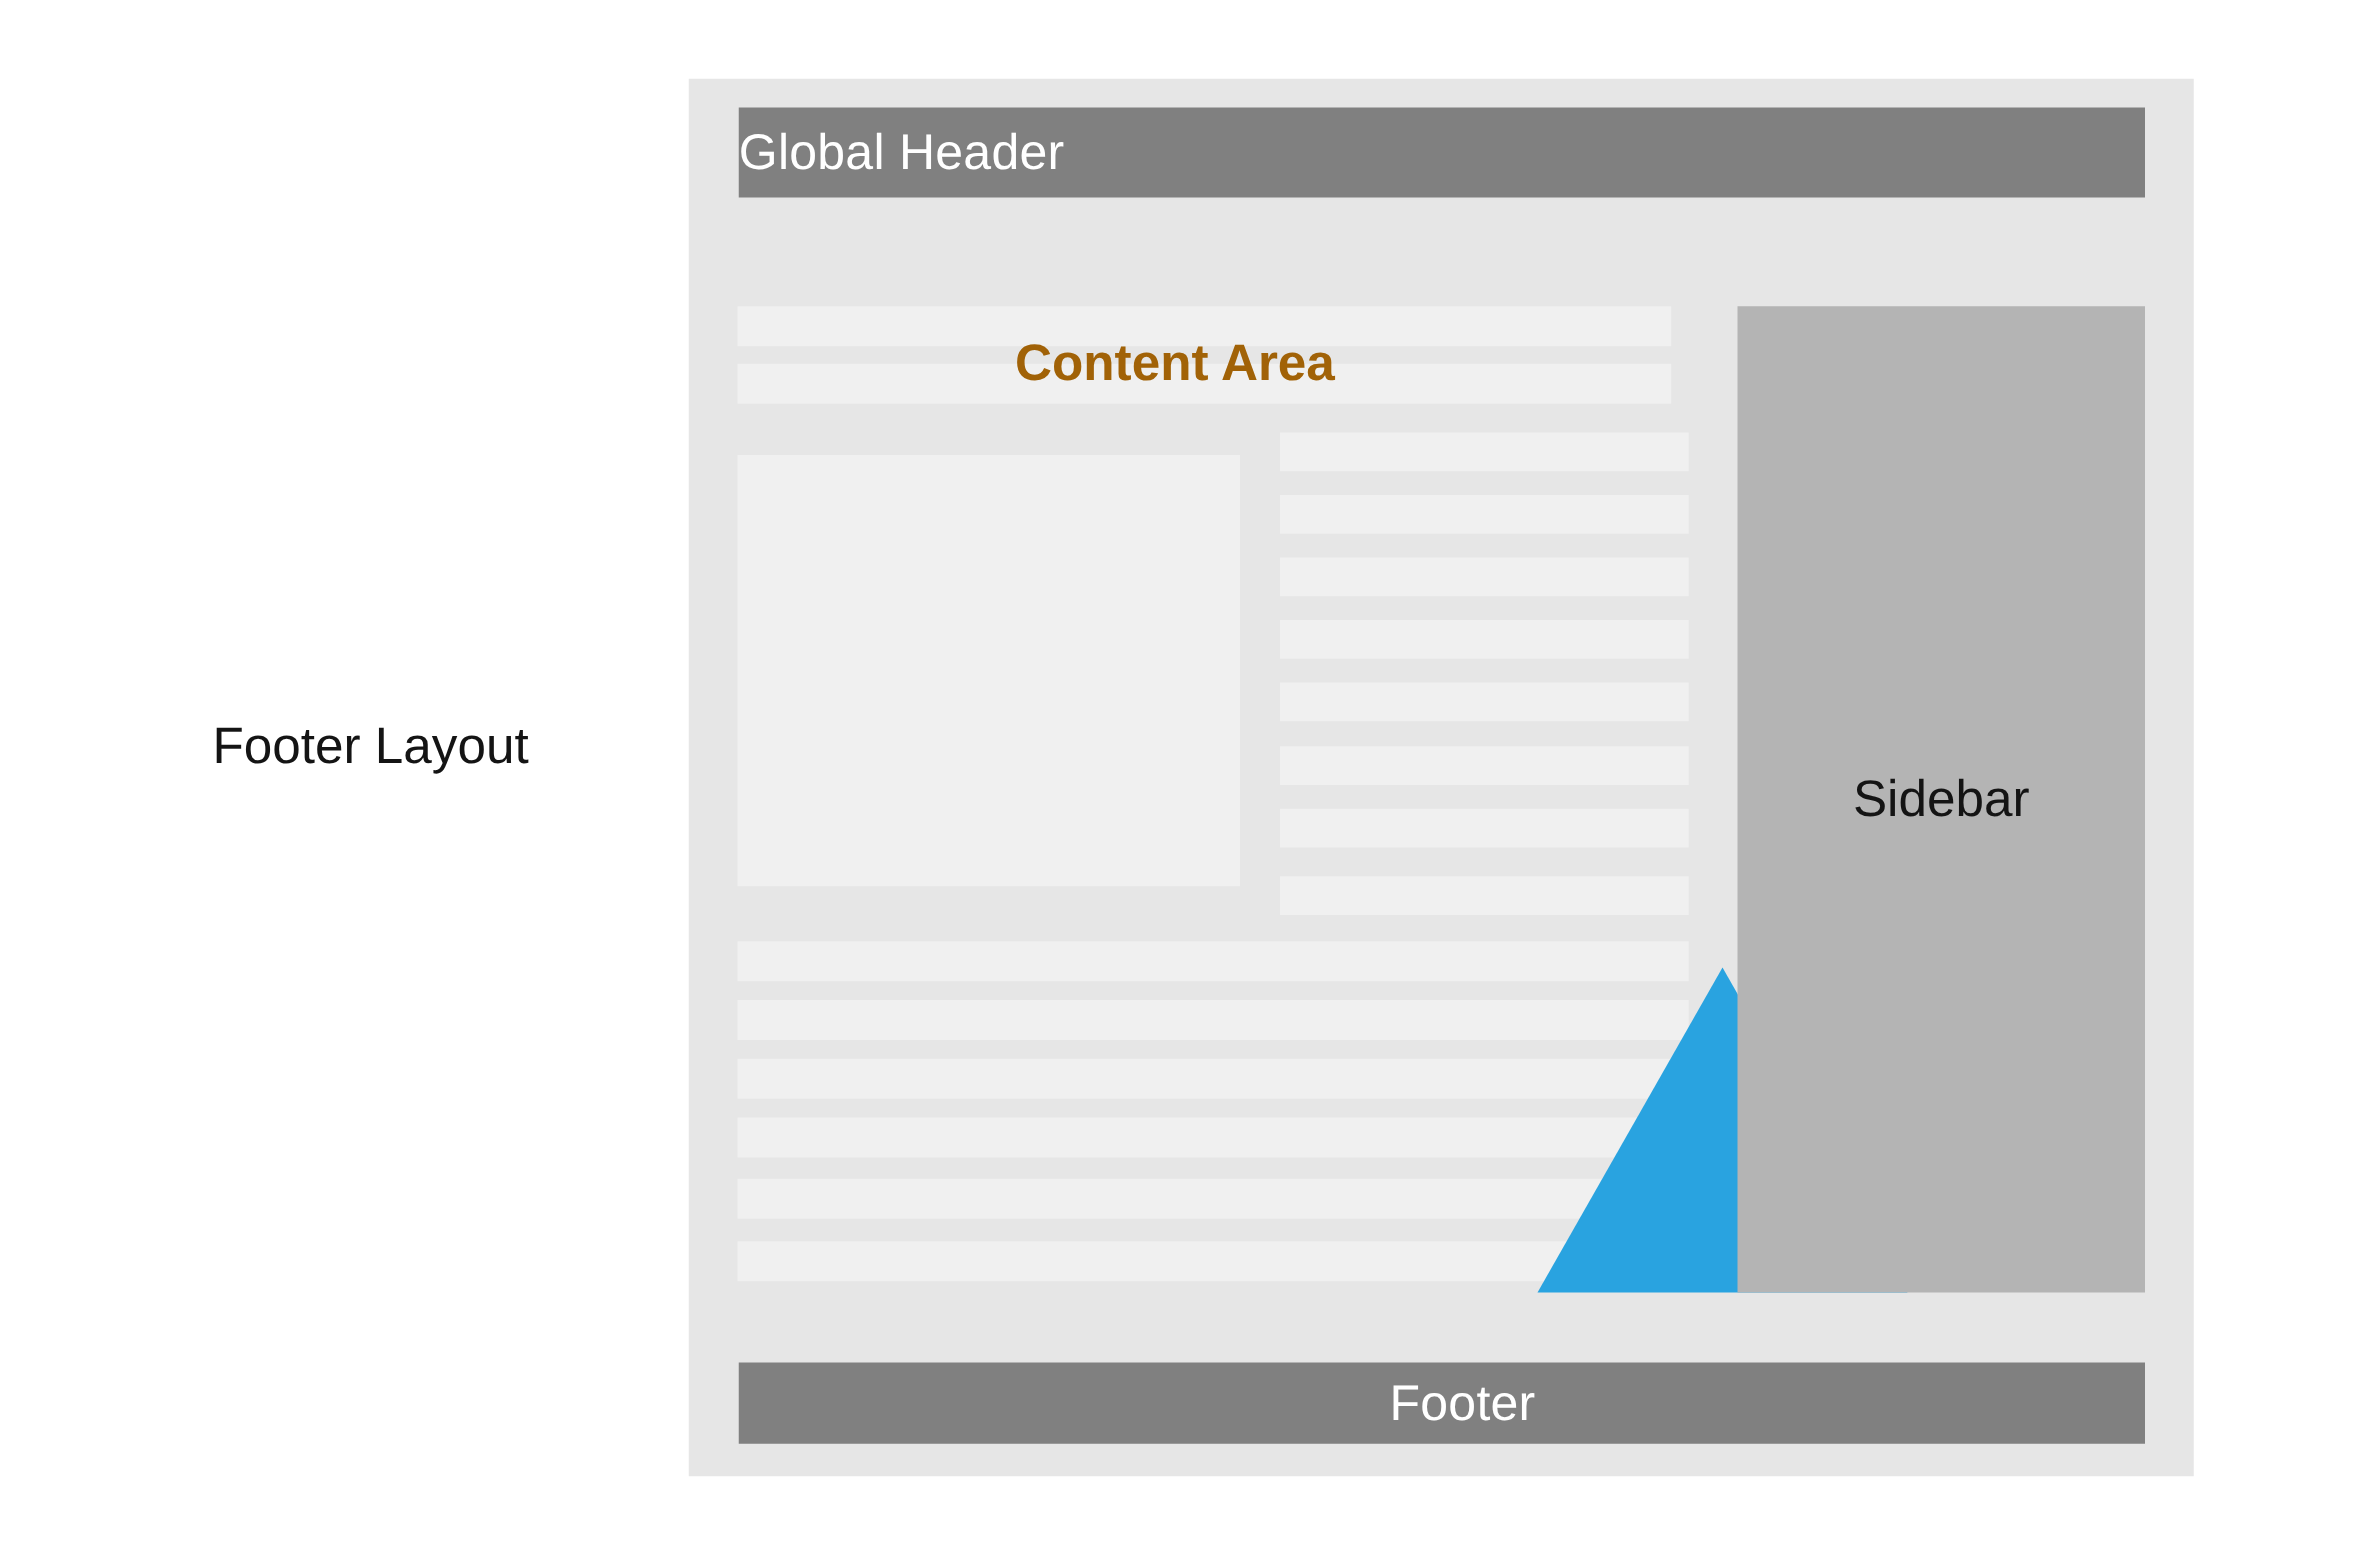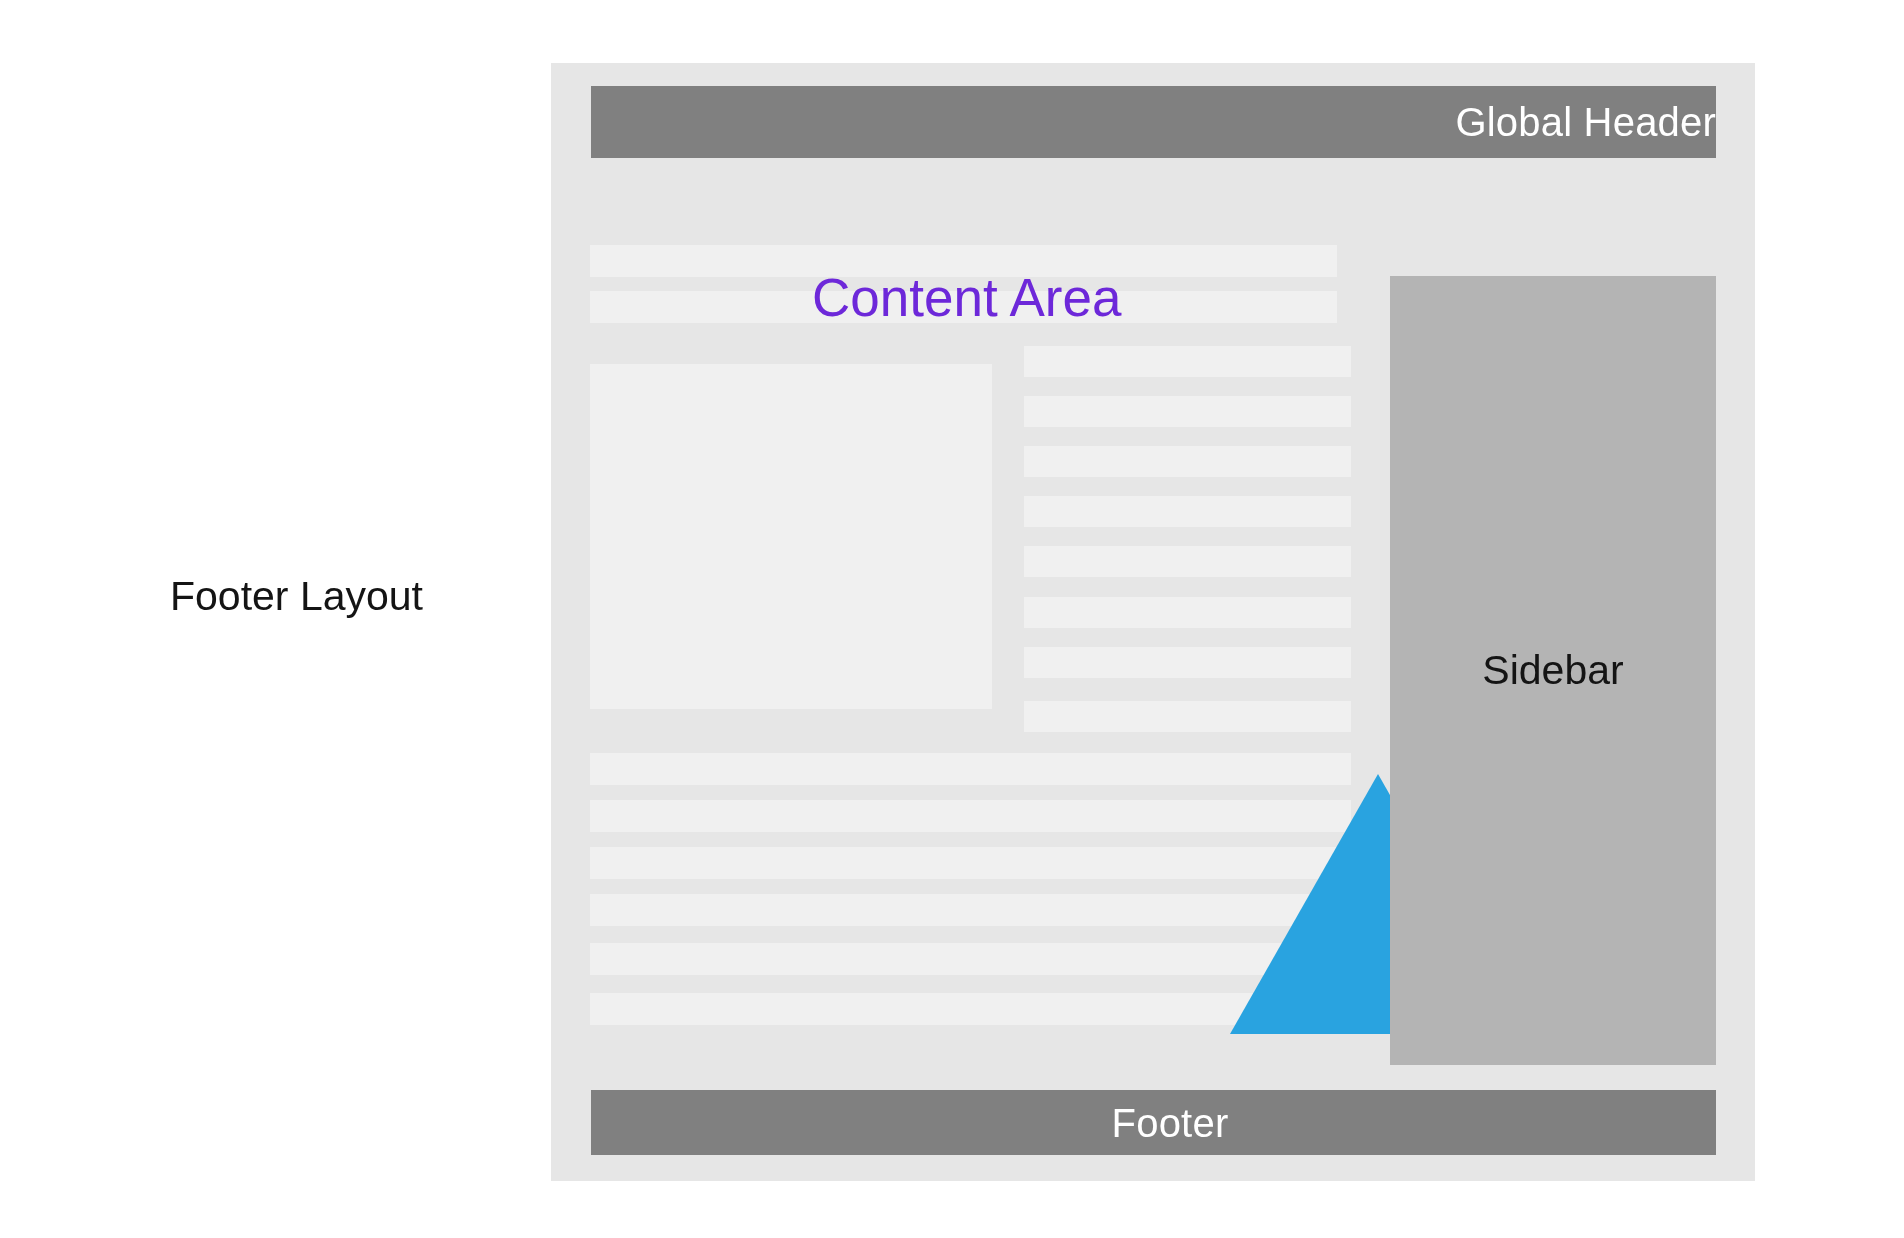--- a/index.html
+++ b/index.html
@@ -18,21 +18,21 @@
     width:1204px; height:1118px;
     background:#e6e6e6;
   }
 
   
   .bar-header {
     position:absolute;
     left:591px; top:86px;
     width:1125px; height:72px;
     background:#808080;
-    display:flex; align-items:center; justify-content:flex-end;
+    display:flex; align-items:center; justify-content:flex-start;
   }
   .bar-footer {
     position:absolute;
     left:591px; top:1090px;
     width:1125px; height:65px;
     background:#808080;
     display:flex; align-items:center; justify-content:center;padding-left:33px;
   }
   .bar-label {
     color:#ffffff;
@@ -41,21 +41,21 @@
     letter-spacing:0.2px;
     line-height:1;
   }
 
   
   .sidebar-block {
     position:absolute;
     left:1390px; top:245px;
     width:326px; height:789px;
     background:#b4b4b4;
-    display:flex; align-items:center; justify-content:center;margin-top:31px;
+    display:flex; align-items:center; justify-content:center;
   }
   .sidebar-label {
     color:#141414;
     font-size:41px;
     font-weight:400;
     line-height:1;
   }
 
   
   .row {
@@ -85,23 +85,23 @@
     left:170px; top:572px;
     color:#141414;
     font-size:41px;
     font-weight:400;
     line-height:1.2;
     white-space:nowrap;
   }
   .label-content {
     position:absolute;
     left:812px; top:266px;
-    color:#6d28d9;
-    font-size:53px;
-    font-weight:400;
+    color:#a16207;
+    font-size:41px;
+    font-weight:700;
     line-height:1.2;
     white-space:nowrap;
   }
 </style>
 </head>
 <body>
 
 <div id="stage">
 
   <div class="label-overall">Footer Layout</div>

